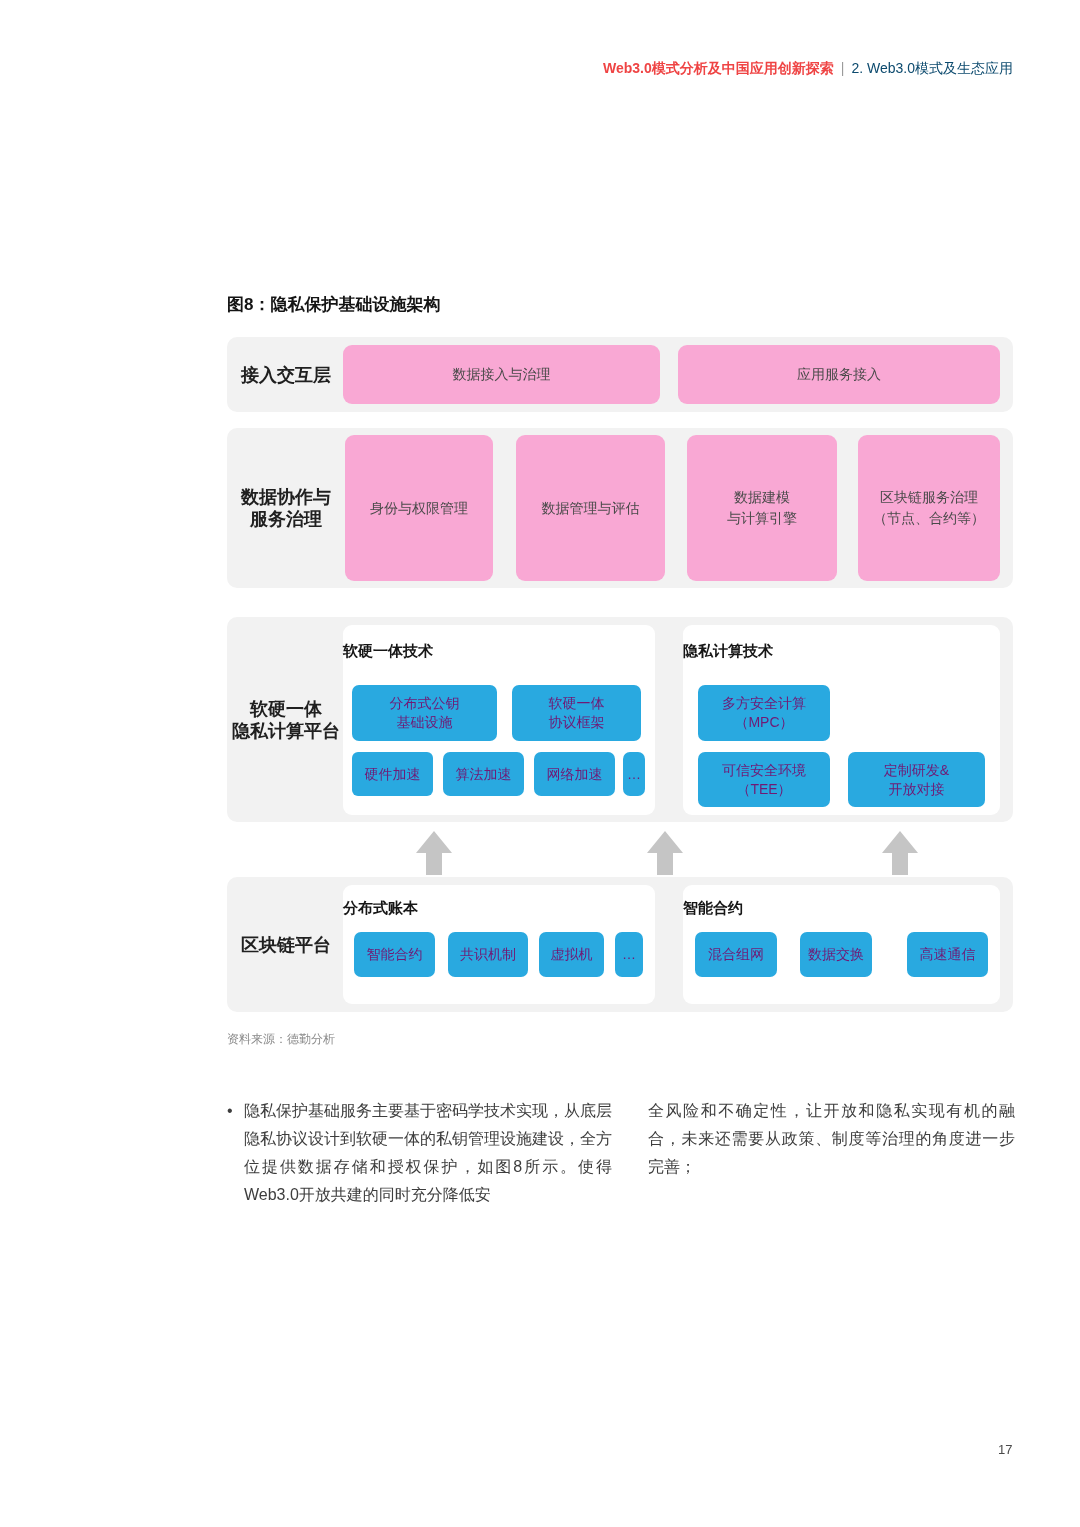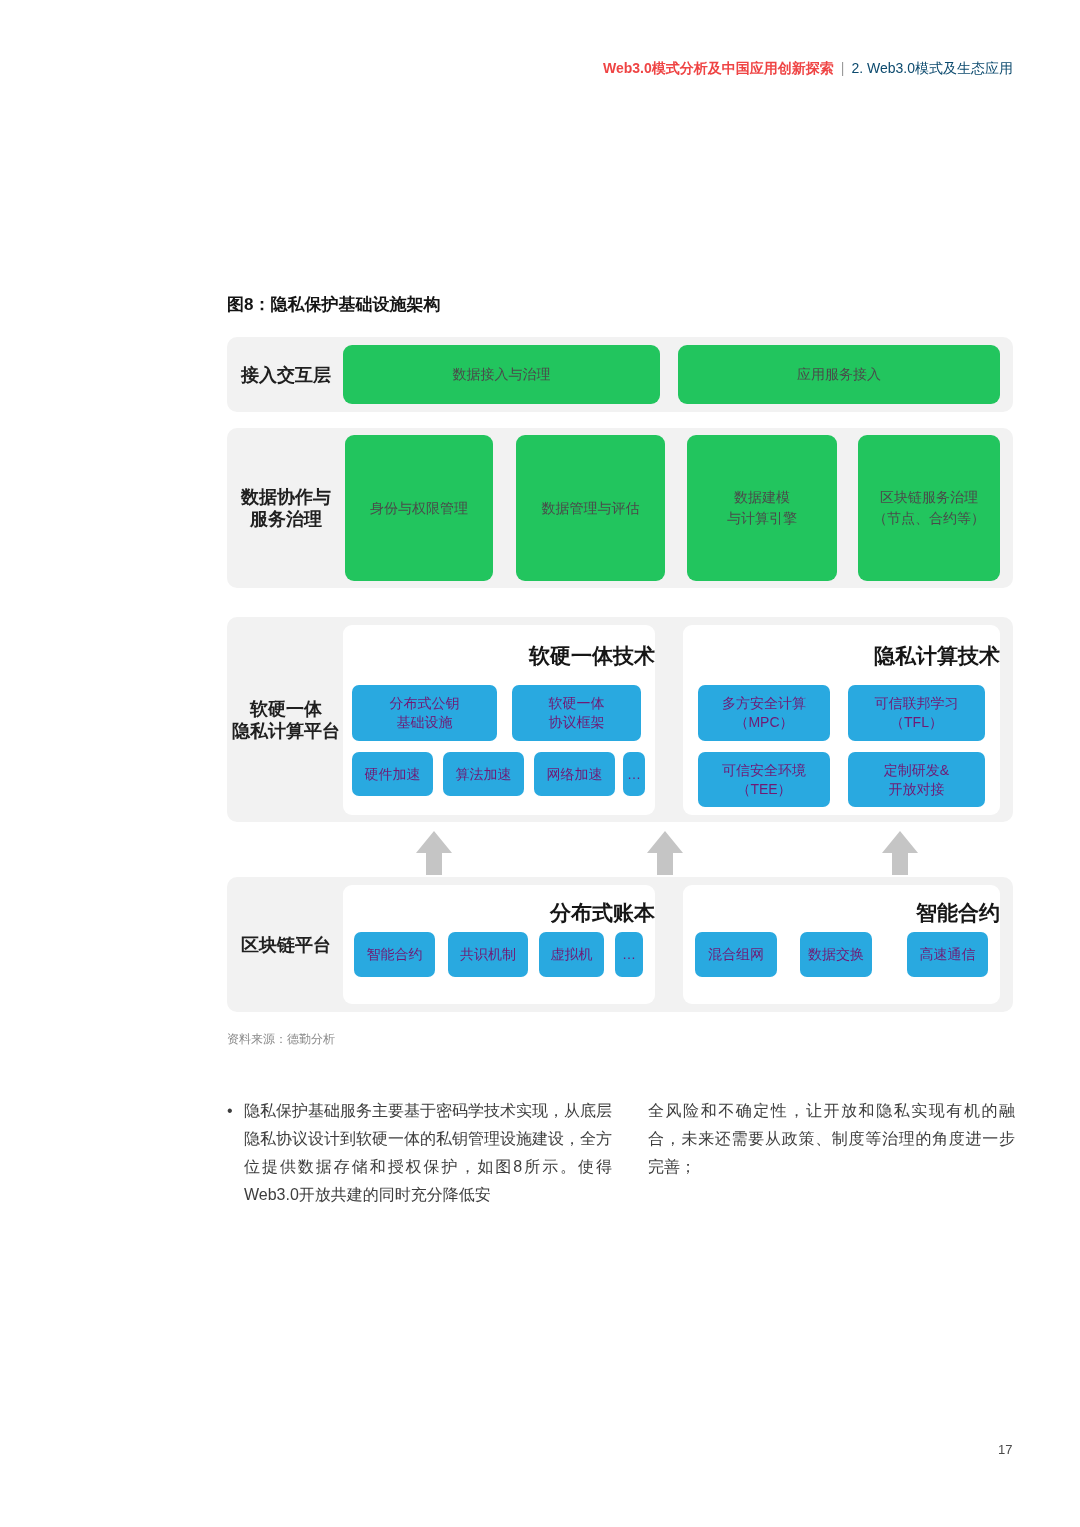--- a/index.html
+++ b/index.html
@@ -20,27 +20,27 @@
   .layer{position:absolute;left:0;width:786px;background:#F2F2F2;border-radius:10px;}
   .layer1{top:0;height:75px;}
   .layer2{top:91px;height:160px;}
   .layer3{top:280px;height:205px;}
   .layer4{top:540px;height:135px;}
 
   .layer-label{position:absolute;left:0;top:0;width:118px;height:100%;
     display:flex;align-items:center;justify-content:center;text-align:center;
     font-weight:bold;font-size:18px;color:#202020;line-height:22px;white-space:pre-line;}
 
-  .wbox{position:absolute;background:#22c55e;border-radius:9px;
+  .wbox{position:absolute;background:#f9a8d4;border-radius:9px;
     display:flex;align-items:center;justify-content:center;text-align:center;
     font-size:14px;color:#4a4a4a;line-height:21px;white-space:pre-line;}
 
   .group{position:absolute;background:#ffffff;border-radius:9px;}
-  .gtitle{position:absolute;left:0;width:100%;text-align:right;
-    font-weight:bold;font-size:21px;color:#161616;}
+  .gtitle{position:absolute;left:0;width:100%;text-align:left;
+    font-weight:bold;font-size:15px;color:#161616;}
 
   .bbox{position:absolute;background:#29A9E0;border-radius:7px;
     display:flex;align-items:center;justify-content:center;text-align:center;
     color:#701a75;font-size:14px;line-height:19px;white-space:pre-line;}
 
   .up-arrow{position:absolute;width:36px;height:44px;}
   .up-arrow svg{display:block;}
   .dbl-arrow{position:absolute;left:425px;top:366px;width:34px;height:26px;}
 
   
@@ -86,38 +86,36 @@
     <div class="layer layer3">
       <div class="layer-label">软硬一体
 隐私计算平台</div>
 
       <div class="group" style="left:116px;top:8px;width:312px;height:190px;">
         <div class="gtitle" style="top:17px;">软硬一体技术</div>
         <div class="bbox" style="left:9px;top:60px;width:145px;height:56px;">分布式公钥
 基础设施</div>
         <div class="bbox" style="left:169px;top:60px;width:129px;height:56px;">软硬一体
 协议框架</div>
-        <div class="bbox" style="left:9px;top:127px;width:81px;height:44px;">硬件加速</div>
+        <div class="bbox" style="left:9px;top:127px;width:81px;height:44px;border-radius:6px;">硬件加速</div>
         <div class="bbox" style="left:100px;top:127px;width:81px;height:44px;">算法加速</div>
         <div class="bbox" style="left:191px;top:127px;width:81px;height:44px;">网络加速</div>
         <div class="bbox" style="left:280px;top:127px;width:22px;height:44px;">…</div>
       </div>
 
       <span class="dbl-arrow">
         <svg width="34" height="26" viewBox="0 0 34 26">
             <polygon points="0,13 11,3 11,9 23,9 23,3 34,13 23,23 23,17 11,17 11,23" fill="#B7B7B7"></polygon>
           </svg>
       </span>
 
       <div class="group" style="left:456px;top:8px;width:317px;height:190px;">
         <div class="gtitle" style="top:17px;">隐私计算技术</div>
         <div class="bbox" style="left:15px;top:60px;width:132px;height:56px;">多方安全计算
 （MPC）</div>
-        <div class="bbox" style="left:165px;top:60px;width:137px;height:56px;">可信联邦学习
-（TFL）</div>
         <div class="bbox" style="left:165px;top:127px;width:137px;height:55px;">定制研发&amp;
 开放对接</div>
         <div class="bbox" style="left:15px;top:127px;width:132px;height:55px;">可信安全环境
 （TEE）</div>
       </div>
     </div>
 
     <span class="up-arrow" style="left:189px;top:494px;">
       <svg width="36" height="44" viewBox="0 0 36 44">
           <polygon points="18,0 36,22 26,22 26,44 10,44 10,22 0,22" fill="#C5C5C5"></polygon>

